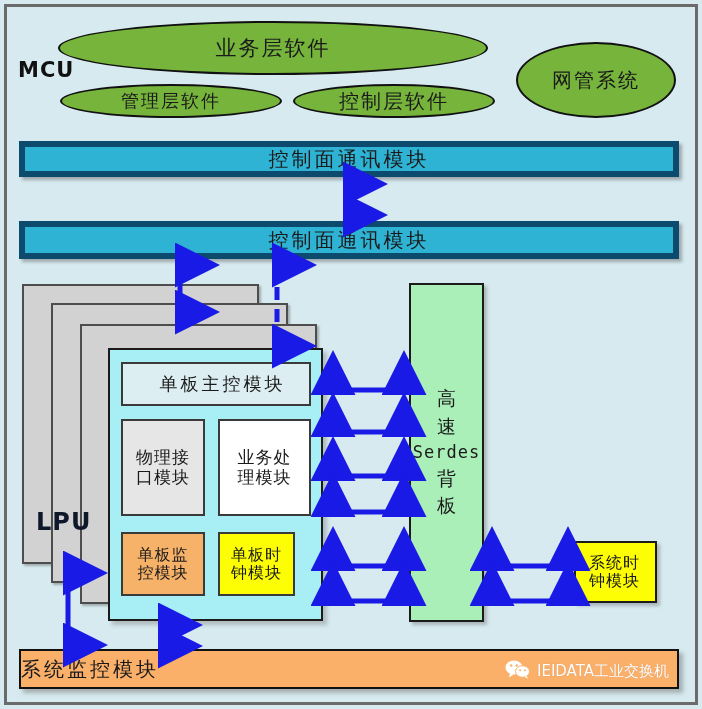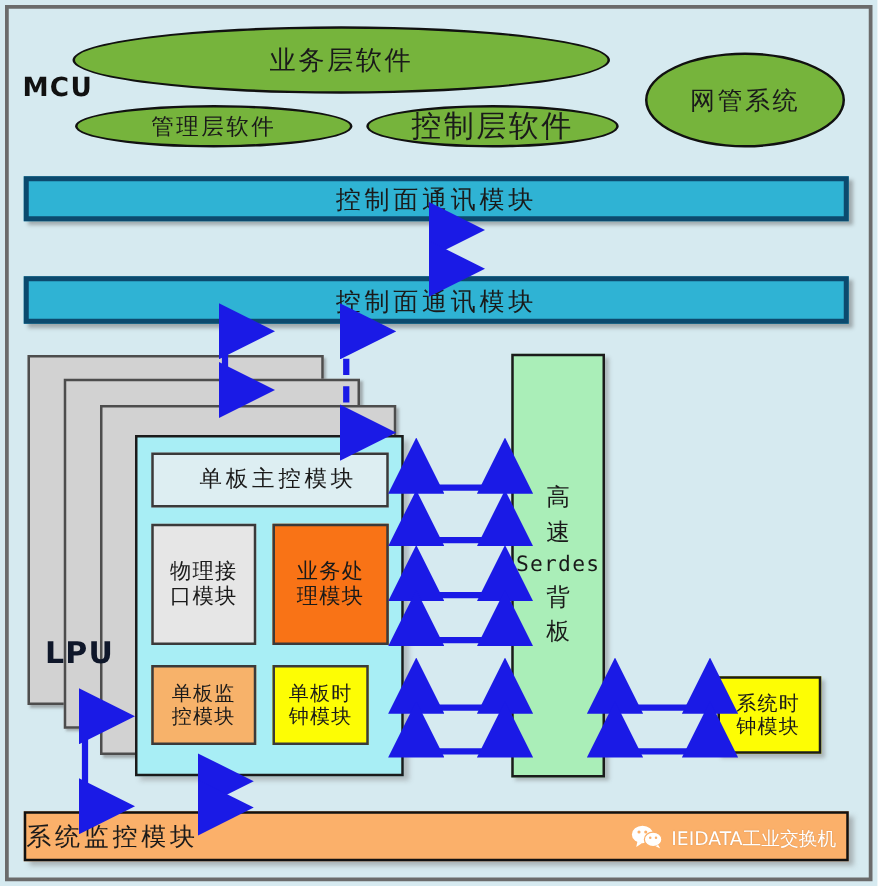--- a/index.html
+++ b/index.html
@@ -38,22 +38,22 @@
 
   
   #mcu-label{
     font-weight:bold;font-size:21px;color:#111;
     letter-spacing:1px;
   }
 
   
   .cyan-bar{
     background:#2fb3d4;
-    border:4px solid #0c4a6e;
-    display:flex;align-items:flex-end;justify-content:center;
+    border:6px solid #0c4a6e;
+    display:flex;align-items:center;justify-content:center;
     font-size:20px;color:#1a1a1a;letter-spacing:3px;
     box-shadow:3px 3px 3px rgba(90,90,90,.45);
   }
 
   
   .gray-card{
     background:#d2d2d2;
     border:2px solid #4d4d4d;
     box-shadow:2px 2px 2px rgba(110,110,110,.5);
   }
@@ -68,21 +68,21 @@
   .inner-box{
     border:2px solid #3a3a3a;
     display:flex;align-items:center;justify-content:center;
     text-align:center;
     color:#1a1a1a;
     line-height:1.12;
     letter-spacing:1px;
   }
   #box-main-ctrl{ background:#ddeef2; font-size:18px; letter-spacing:3px;padding-left:13px;}
   #box-phy{ background:#e6e6e6; font-size:17px;}
-  #box-service{ background:#f97316; font-size:17px;}
+  #box-service{ background:#ffffff; font-size:17px;}
   #box-monitor{ background:#f7b26a; font-size:16px;}
   #box-clock{ background:#fdfd04; font-size:16px;}
 
   #lpu-text{
     font-weight:bold;font-size:24px;color:#0f172a;letter-spacing:1px;
   }
 
   
   #serdes{
     background:#aaeeb8;
@@ -132,21 +132,21 @@
   <div class="abs" id="mcu-label" style="left:18px;top:58px;">MCU</div>
 
   <div class="abs ellipse" id="ellipse-service-layer" style="left:58px;top:21px;width:430px;height:54px;font-size:21px;">
     <span>业务层软件</span>
   </div>
 
   <div class="abs ellipse" id="ellipse-management-layer" style="left:60px;top:84px;width:222px;height:34px;font-size:18px;">
     <span>管理层软件</span>
   </div>
 
-  <div class="abs ellipse" id="ellipse-control-layer" style="left:293px;top:84px;width:202px;height:34px;font-size:24px;">
+  <div class="abs ellipse" id="ellipse-control-layer" style="left:293px;top:84px;width:202px;height:34px;font-size:20px;">
     <span>控制层软件</span>
   </div>
 
   <div class="abs ellipse" id="ellipse-nms" style="left:516px;top:42px;width:160px;height:76px;font-size:20px;">
     <span>网管系统</span>
   </div>
 
   <div class="abs cyan-bar" id="bar-upper" style="left:19px;top:141px;width:660px;height:36px;">
     <span>控制面通讯模块</span>
   </div>

